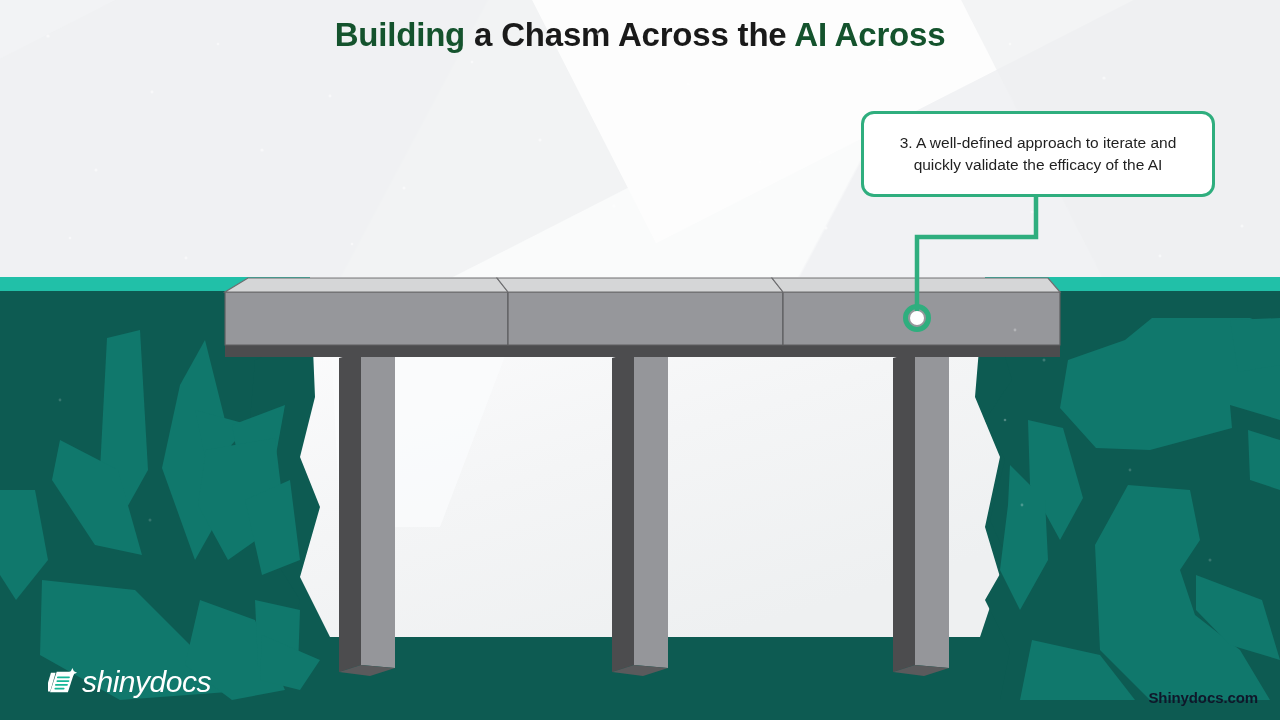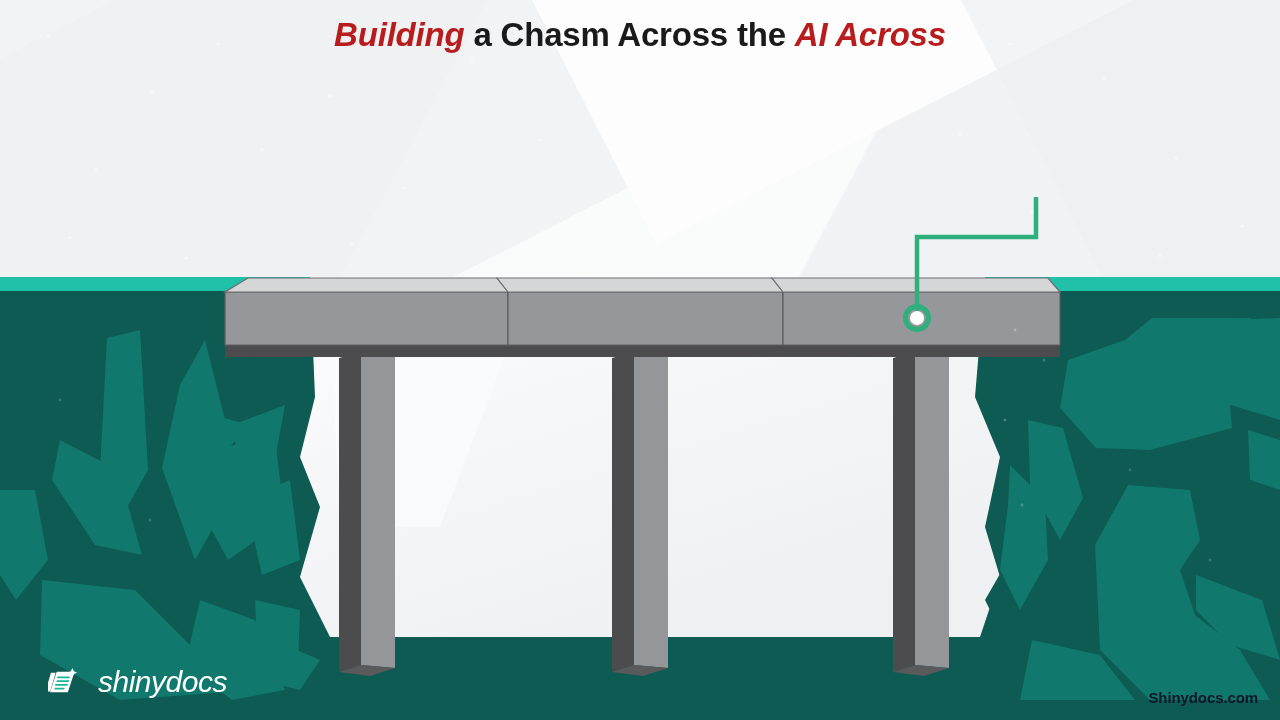--- a/index.html
+++ b/index.html
@@ -94,21 +94,21 @@
     position: absolute;
     left: 0; top: 16px;
     width: 1280px;
     text-align: center;
     font-size: 33px;
     font-weight: bold;
     letter-spacing: -0.2px;
     color: #1a1a1a;
     white-space: nowrap;
   }
-  .title .accent { color: #b91c1c; font-style: italic; }
+  .title .accent { color: #14532d; }
 
   
   .callout {
     position: absolute;
     left: 861px; top: 111px;
     width: 354px; height: 86px;
     box-sizing: border-box;
     border: 3px solid #2fae7e;
     border-radius: 13px;
     background: #ffffff;
@@ -124,21 +124,21 @@
     padding: 0 16px;
   }
   .connector { position: absolute; left: 0; top: 0; width: 1280px; height: 720px; pointer-events: none; }
 
   
   .logo {
     position: absolute;
     left: 48px; top: 667px;
     display: flex;
     align-items: center;
-    gap: 20px;
+    gap: 4px;
   }
   .logo-mark { width: 30px; height: 30px; display: block; }
   .logo-word {
     font-size: 30px;
     font-style: italic;
     color: #ffffff;
     letter-spacing: -0.5px;
     line-height: 1;
   }
   .footer-url {
@@ -242,20 +242,23 @@
     <polygon fill="#b9babb" points="248,278 225,292 225,345 225,292"></polygon>
     <polygon fill="#8a8b8f" points="1048,278 1060,292 1060,345 1060,292"></polygon>
   </svg>
 
   <svg class="connector" viewBox="0 0 1280 720">
     <path d="M1036,197 L1036,237 L917,237 L917,311" fill="none" stroke="#2fae7e" stroke-width="4.5" stroke-linecap="butt" stroke-linejoin="miter"></path>
     <circle cx="917" cy="318" r="11.5" fill="none" stroke="#2fae7e" stroke-width="5"></circle>
     <circle cx="917" cy="318" r="7" fill="#ffffff"></circle>
   </svg>
 
+  <div class="callout">
+    <div class="callout-text">3. A well-defined approach to iterate and quickly validate the efficacy of the AI</div>
+  </div>
 
   <div class="title"><span class="accent">Building</span><span> a Chasm Across the </span><span class="accent">AI Across</span></div>
 
   <div class="logo">
     <svg class="logo-mark" viewBox="0 0 32 32">
       <path d="M10 5 L29 5 L25 27 L6 27 Z" fill="#ffffff" transform="skewX(-8)"></path>
       <g stroke="#17b698" stroke-width="1.8" stroke-linecap="round">
         <line x1="12" y1="11" x2="24" y2="11" transform="skewX(-8)"></line>
         <line x1="12" y1="15" x2="24" y2="15" transform="skewX(-8)"></line>
         <line x1="11" y1="19" x2="23" y2="19" transform="skewX(-8)"></line>

